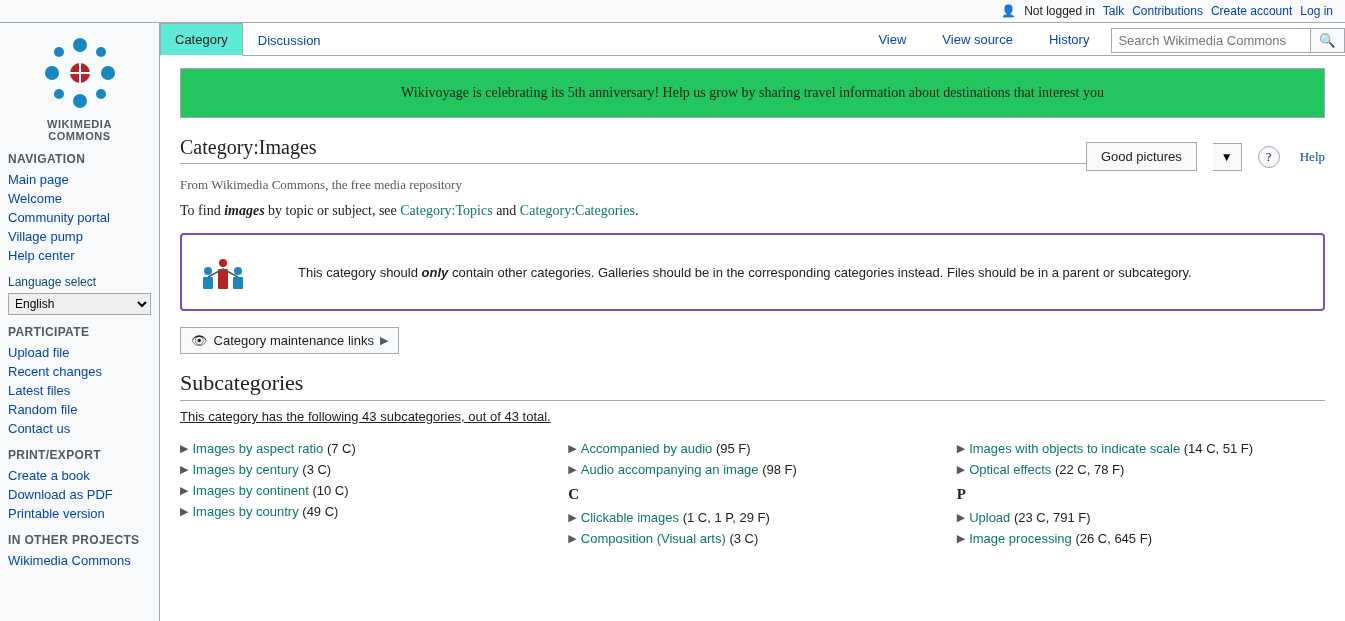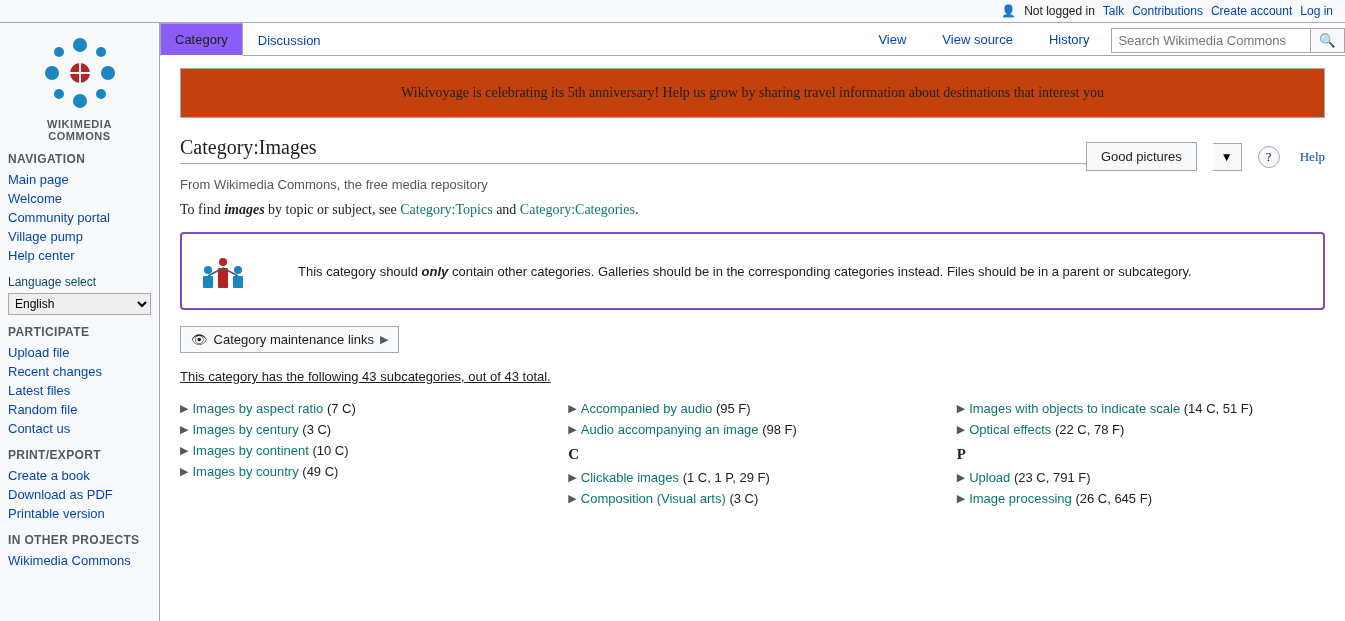--- a/index.html
+++ b/index.html
@@ -79,21 +79,21 @@
     .tab {
       padding: 8px 14px;
       font-size: 13px;
       cursor: pointer;
       border: 1px solid transparent;
       border-bottom: none;
       margin-bottom: -1px;
       color: #0645ad;
     }
     .tab.active {
-      background: #8b5cf6;
+      background: #5eead4;
       border: 1px solid #a2a9b1;
       border-bottom: 1px solid #fff;
       color: #202122;
       text-align: right;
     }
     .tabs-spacer { flex: 1; }
     .tabs-right {
       display: flex;
       align-items: center;
       gap: 12px;
@@ -132,21 +132,21 @@
     }
 
     
     .banner {
       border: 1px solid #a2a9b1;
       padding: 16px;
       text-align: center;
       margin-bottom: 18px;
       font-size: 14px;
       color: #202122;
-      background: #c2410c;
+      background: #22c55e;
     }
 
     
     .page-title-row {
       display: flex;
       align-items: flex-start;
       justify-content: space-between;
       margin-bottom: 6px;
     }
     .page-title {
@@ -195,21 +195,21 @@
     .help-link {
       font-size: 13px;
       color: #0645ad;
       margin-left: 4px;
     }
 
     .from-line {
       font-size: 13px;
       color: #54595d;
       margin-bottom: 10px;
-      font-family: Liberation Sans, sans-serif;
+      font-family: Liberation Serif, serif;
     }
 
     .find-line {
       font-size: 14px;
       margin-bottom: 14px;
     }
     .find-line b { font-style: italic; font-weight: bold; }
 
     
     .warning-box {
@@ -422,20 +422,21 @@
       </div>
 
       
       <div class="cat-maintenance">
         <span>👁</span>
         <span>Category maintenance links</span>
         <span class="expand-arrow">▶</span>
       </div>
 
       
+      <h2 class="subcategories-title">Subcategories</h2>
       <div class="subcategories-desc">This category has the following 43 subcategories, out of 43 total.</div>
 
       <div class="subcat-grid">
 
         <div class="subcat-col">
           <div class="subcat-item">
             <span class="subcat-arrow">▶</span>
             <span><a href="#">Images by aspect ratio</a> <span>(7 C)</span></span>
           </div>
           <div class="subcat-item">

